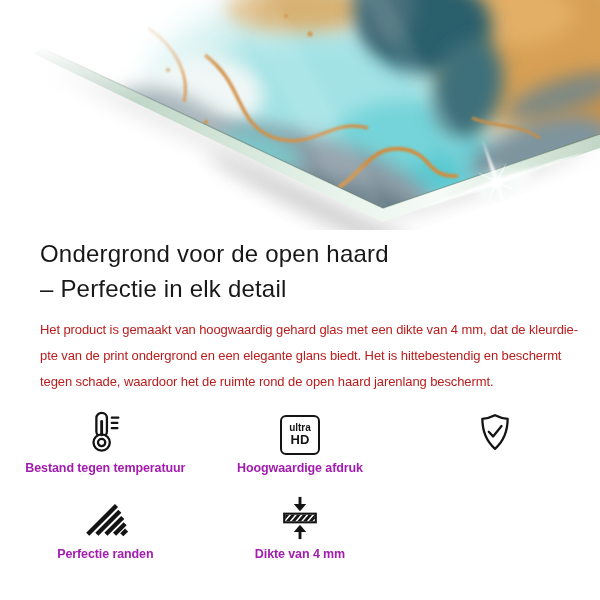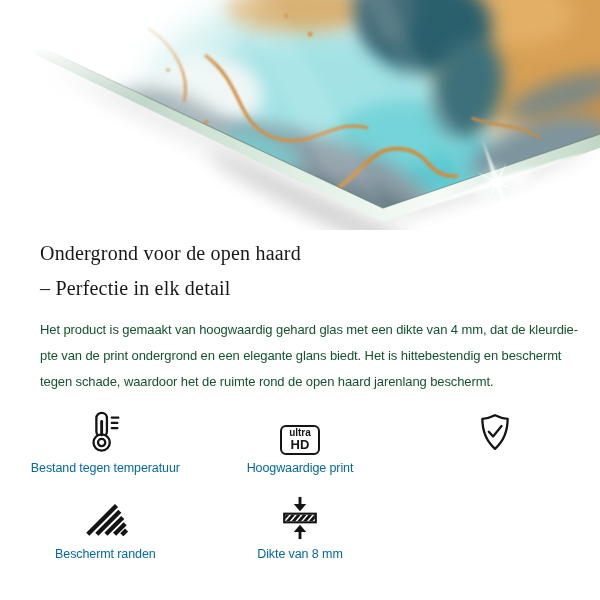--- a/index.html
+++ b/index.html
@@ -1,30 +1,30 @@
 <!DOCTYPE html>
 <html><head>
 <meta charset="utf-8">
 <style>
   html,body{margin:0;padding:0;background:#fff;}
   .page{position:relative;width:600px;height:600px;background:#ffffff;overflow:hidden;
         font-family:"Liberation Sans","DejaVu Sans",sans-serif;color:#1c1c1c;}
   .hero{width:600px;height:230px;}
   .hero svg{display:block;}
   .content{padding:0 40px;}
-  .title{margin:6px 0 0;font-family:Liberation Serif, serif;font-weight:400;
-         font-size:20px;line-height:35px;color:#181818;letter-spacing:.2px;}
-  .desc{margin:11px 0 0;font-size:13px;line-height:26px;color:#14532d;letter-spacing:-0.1px;}
+  .title{margin:6px 0 0;font-family:Liberation Sans, sans-serif;font-weight:400;
+         font-size:24px;line-height:35px;color:#181818;letter-spacing:.2px;}
+  .desc{margin:11px 0 0;font-size:13px;line-height:26px;color:#b91c1c;letter-spacing:-0.1px;}
   .desc div{white-space:nowrap;}
   .features{margin:10px 8px 0;display:grid;grid-template-columns:1fr 1fr 1fr;row-gap:16px;}
   .feature{display:flex;flex-direction:column;align-items:center;}
   .ficon{height:50px;display:flex;align-items:flex-end;justify-content:center;}
-  .flabel{margin-top:6px;font-size:12.5px;letter-spacing:-0.1px;color:#0369a1;}
+  .flabel{margin-top:6px;font-size:12.5px;letter-spacing:-0.1px;color:#a21caf;font-weight:bold;}
   .icon-stroke{stroke:#141414;fill:none;stroke-width:2.4;}
-  .uhd{width:40px;height:30px;box-sizing:border-box;border:2.5px solid #141414;border-radius:6px;
+  .uhd{width:40px;height:40px;box-sizing:border-box;border:2.5px solid #141414;border-radius:6px;
        display:flex;flex-direction:column;align-items:center;justify-content:center;color:#141414;}
   .uhd-top{font-size:10px;font-weight:700;line-height:1;}
   .uhd-bottom{font-size:13px;font-weight:800;line-height:1.05;}
 </style>
 </head>
 <body>
 
 <div class="page">
 
   <div class="hero">
@@ -171,21 +171,21 @@
       <div class="flabel">Bestand tegen temperatuur</div>
     </div>
 
     <div class="feature">
       <div class="ficon">
         <div class="uhd">
           <div class="uhd-top">ultra</div>
           <div class="uhd-bottom">HD</div>
         </div>
       </div>
-      <div class="flabel">Hoogwaardige print</div>
+      <div class="flabel">Hoogwaardige afdruk</div>
     </div>
 
     <div class="feature">
       <div class="ficon">
         <svg width="46" height="46" viewBox="0 0 48 48">
           <g class="icon-stroke" stroke-width="2.6" stroke-linejoin="round" stroke-linecap="round">
             <path d="M24,6.5 C28.5,8.8 33,9.9 37.2,10.2 C37.2,24.5 32.5,34 24,41.5 C15.5,34 10.8,24.5 10.8,10.2 C15,9.9 19.5,8.8 24,6.5 Z"></path>
             <path d="M17.5,23.8 L22,28.6 L30.8,17.8"></path>
           </g>
         </svg>
@@ -198,21 +198,21 @@
         <svg width="46" height="46" viewBox="0 0 48 48">
           <g stroke="#141414" stroke-width="4.6">
             <line x1="6" y1="41" x2="36" y2="11"></line>
             <line x1="15.5" y1="41" x2="39.5" y2="17"></line>
             <line x1="25" y1="41" x2="42.5" y2="23.5"></line>
             <line x1="34" y1="41" x2="45" y2="30"></line>
             <line x1="41.5" y1="41.5" x2="46.5" y2="36.5"></line>
           </g>
         </svg>
       </div>
-      <div class="flabel">Beschermt randen</div>
+      <div class="flabel">Perfectie randen</div>
     </div>
 
     <div class="feature">
       <div class="ficon">
         <svg width="46" height="46" viewBox="0 0 48 48">
           <defs>
               <clipPath id="barClip">
                 <rect x="8.5" y="20.5" width="31" height="7"></rect>
               </clipPath>
             </defs>
@@ -227,17 +227,17 @@
             <line x1="38" y1="31" x2="50" y2="17"></line>
           </g>
           <g fill="#141414">
             <rect x="22.5" y="2" width="3" height="8"></rect>
             <polygon points="17.5,9.5 30.5,9.5 24,17"></polygon>
             <rect x="22.5" y="38" width="3" height="8"></rect>
             <polygon points="17.5,38.5 30.5,38.5 24,31"></polygon>
           </g>
         </svg>
       </div>
-      <div class="flabel">Dikte van 8 mm</div>
+      <div class="flabel">Dikte van 4 mm</div>
     </div>
 
   </div>
 </div>
 
 </body></html>

